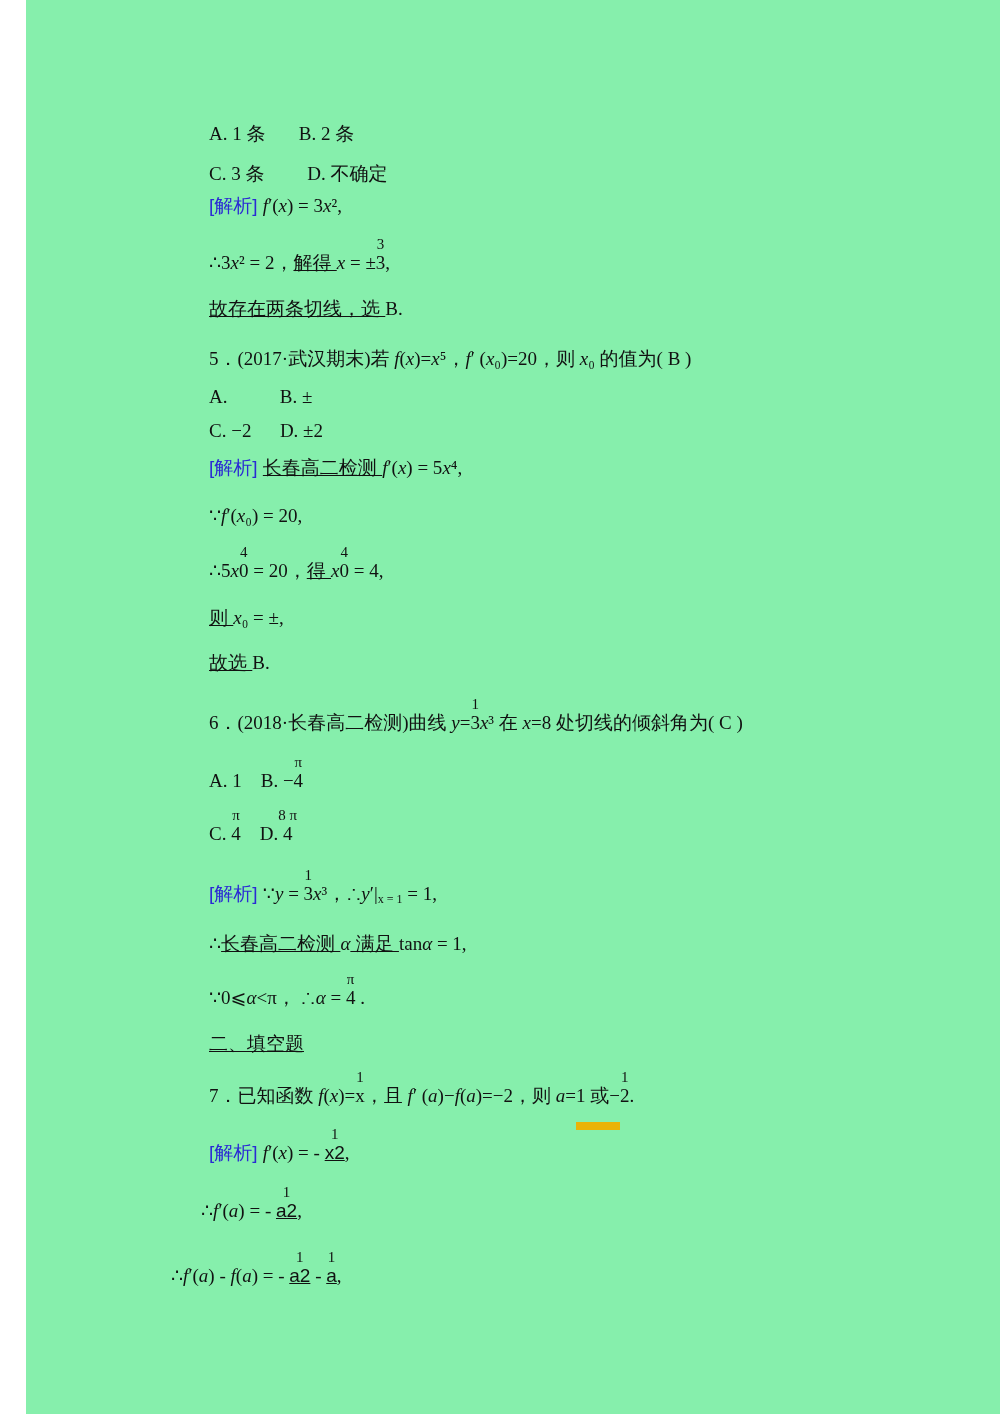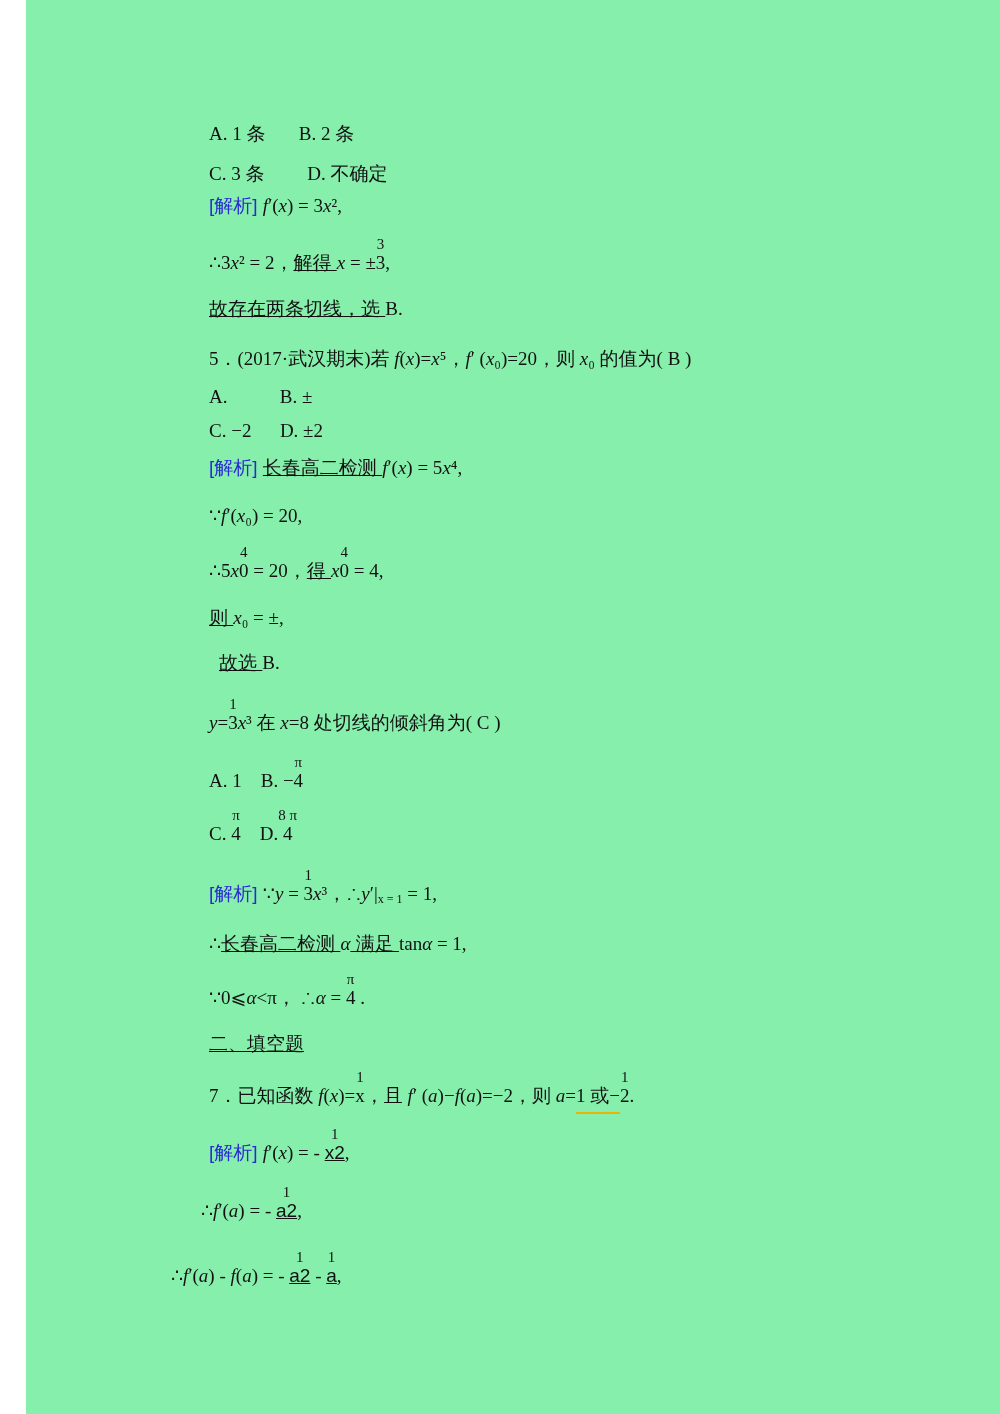--- a/index.html
+++ b/index.html
@@ -17,21 +17,21 @@
     align-items:baseline;
     white-space:pre;
     font-size:19px;
     line-height:1.25;
     color:#111;
   }
   .f-r{font-family:"Liberation Serif","DejaVu Serif",serif;}
   .f-i{font-family:"Liberation Serif","DejaVu Serif",serif;font-style:italic;}
   .f-h{font-family:"Liberation Sans","DejaVu Sans",sans-serif;text-decoration:underline;}
   .f-b{font-family:"Liberation Sans","DejaVu Sans",sans-serif;color:var(--accent,#2a2ad4);}
-  .u{border-bottom:2px solid #eab308;padding-bottom:4px;}
+  .u{border-bottom:8px solid #eab308;padding-bottom:14px;}
   .frac{
     position:relative;
     display:inline-block;
     text-align:center;
     line-height:1;
     font-family:"Liberation Serif","DejaVu Serif",serif;
   }
   .frac .num{
     position:absolute;
     bottom:100%;
@@ -60,22 +60,22 @@
     <div class="line" style="left: 183px; top: 194px;"><span class="f-b">[解析] </span><span class="f-i">f</span><span class="f-r">′(</span><span class="f-i">x</span><span class="f-r">) = 3</span><span class="f-i">x</span><span class="f-r">²,</span></div>
     <div class="line" style="left: 183px; top: 251px;"><span class="f-r">∴3</span><span class="f-i">x</span><span class="f-r">² = 2，</span><span class="f-h">解得 </span><span class="f-i">x</span><span class="f-r"> = ±</span><span class="frac"><span class="num">3</span><span class="den">3</span></span><span class="f-r">,</span></div>
     <div class="line" style="left: 183px; top: 297px;"><span class="f-h">故存在两条切线，选 </span><span class="f-r">B.</span></div>
     <div class="line" style="left: 183px; top: 347px;"><span class="f-r">5．(2017·武汉期末)若 </span><span class="f-i">f</span><span class="f-r">(</span><span class="f-i">x</span><span class="f-r">)=</span><span class="f-i">x</span><span class="f-r">⁵，</span><span class="f-i">f</span><span class="f-r">′ (</span><span class="f-i">x</span><span class="f-r">₀)=20，则 </span><span class="f-i">x</span><span class="f-r">₀ 的值为( B )</span></div>
     <div class="line" style="left: 183px; top: 385px;"><span class="f-r">A.           B. ±</span></div>
     <div class="line" style="left: 183px; top: 419px; justify-content: center;"><span class="f-r">C. −2      D. ±2</span></div>
     <div class="line" style="left: 183px; top: 456px;"><span class="f-b">[解析] </span><span class="f-h">长春高二检测 </span><span class="f-i">f</span><span class="f-r">′(</span><span class="f-i">x</span><span class="f-r">) = 5</span><span class="f-i">x</span><span class="f-r">⁴,</span></div>
     <div class="line" style="left: 183px; top: 504px;"><span class="f-r">∵</span><span class="f-i">f</span><span class="f-r">′(</span><span class="f-i">x</span><span class="f-r">₀) = 20,</span></div>
     <div class="line" style="left: 183px; top: 559px;"><span class="f-r">∴5</span><span class="f-i">x</span><span class="frac"><span class="num">4</span><span class="den">0</span></span><span class="f-r"> = 20，</span><span class="f-h">得 </span><span class="f-i">x</span><span class="frac"><span class="num">4</span><span class="den">0</span></span><span class="f-r"> = 4,</span></div>
     <div class="line" style="left: 183px; top: 606px;"><span class="f-h">则 </span><span class="f-i">x</span><span class="f-r">₀ = ±,</span></div>
-    <div class="line" style="left: 193px; top: 651px; justify-content: space-between;"><span class="f-h">故选 </span><span class="f-r">B.</span></div>
-    <div class="line" style="left: 183px; top: 711px;"><span class="f-i">y</span><span class="f-r">=</span><span class="frac"><span class="num">1</span><span class="den">3</span></span><span class="f-i">x</span><span class="f-r">³ 在 </span><span class="f-i">x</span><span class="f-r">=8 处切线的倾斜角为( C )</span></div>
+    <div class="line" style="left: 183px; top: 651px; justify-content: space-between;"><span class="f-h">故选 </span><span class="f-r">B.</span></div>
+    <div class="line" style="left: 183px; top: 711px;"><span class="f-r">6．(2018·长春高二检测)曲线 </span><span class="f-i">y</span><span class="f-r">=</span><span class="frac"><span class="num">1</span><span class="den">3</span></span><span class="f-i">x</span><span class="f-r">³ 在 </span><span class="f-i">x</span><span class="f-r">=8 处切线的倾斜角为( C )</span></div>
     <div class="line" style="left: 183px; top: 769px;"><span class="f-r">A. 1    B. −</span><span class="frac"><span class="num">π</span><span class="den">4</span></span></div>
     <div class="line" style="left: 183px; top: 822px;"><span class="f-r">C. </span><span class="frac"><span class="num">π</span><span class="den">4</span></span><span class="f-r">    D. </span><span class="frac"><span class="num">8 π</span><span class="den">4</span></span></div>
     <div class="line" style="left: 183px; top: 882px;"><span class="f-b">[解析] </span><span class="f-r">∵</span><span class="f-i">y</span><span class="f-r"> = </span><span class="frac"><span class="num">1</span><span class="den">3</span></span><span class="f-i">x</span><span class="f-r">³，∴</span><span class="f-i">y</span><span class="f-r">′|</span><span class="subsc">x = 1</span><span class="f-r"> = 1,</span></div>
     <div class="line" style="left: 183px; top: 932px;"><span class="f-r">∴</span><span class="f-h">长春高二检测 </span><span class="f-i">α</span><span class="f-h"> 满足 </span><span class="f-r">tan</span><span class="f-i">α</span><span class="f-r"> = 1,</span></div>
     <div class="line" style="left: 183px; top: 986px;"><span class="f-r">∵0⩽</span><span class="f-i">α</span><span class="f-r">&lt;π， ∴</span><span class="f-i">α</span><span class="f-r"> = </span><span class="frac"><span class="num">π</span><span class="den">4</span></span><span class="f-r"> .</span></div>
     <div class="line" style="left: 183px; top: 1032px;"><span class="f-h">二、填空题</span></div>
     <div class="line" style="left: 183px; top: 1084px;"><span class="f-r">7．已知函数 </span><span class="f-i">f</span><span class="f-r">(</span><span class="f-i">x</span><span class="f-r">)=</span><span class="frac"><span class="num">1</span><span class="den">x</span></span><span class="f-r">，且 </span><span class="f-i">f</span><span class="f-r">′ (</span><span class="f-i">a</span><span class="f-r">)−</span><span class="f-i">f</span><span class="f-r">(</span><span class="f-i">a</span><span class="f-r">)=−2，则 </span><span class="f-i">a</span><span class="f-r">=</span><span class="f-r u">1 或−</span><span class="frac"><span class="num">1</span><span class="den">2</span></span><span class="f-r">.</span></div>
     <div class="line" style="left: 183px; top: 1141px;"><span class="f-b">[解析] </span><span class="f-i">f</span><span class="f-r">′(</span><span class="f-i">x</span><span class="f-r">) = - </span><span class="frac"><span class="num">1</span><span class="den f-h">x2</span></span><span class="f-r">,</span></div>
     <div class="line" style="left: 175px; top: 1199px;"><span class="f-r">∴</span><span class="f-i">f</span><span class="f-r">′(</span><span class="f-i">a</span><span class="f-r">) = - </span><span class="frac"><span class="num">1</span><span class="den f-h">a2</span></span><span class="f-r">,</span></div>
     <div class="line" style="left: 145px; top: 1264px;"><span class="f-r">∴</span><span class="f-i">f</span><span class="f-r">′(</span><span class="f-i">a</span><span class="f-r">) - </span><span class="f-i">f</span><span class="f-r">(</span><span class="f-i">a</span><span class="f-r">) = - </span><span class="frac"><span class="num">1</span><span class="den f-h">a2</span></span><span class="f-r"> - </span><span class="frac"><span class="num">1</span><span class="den f-h">a</span></span><span class="f-r">,</span></div>

